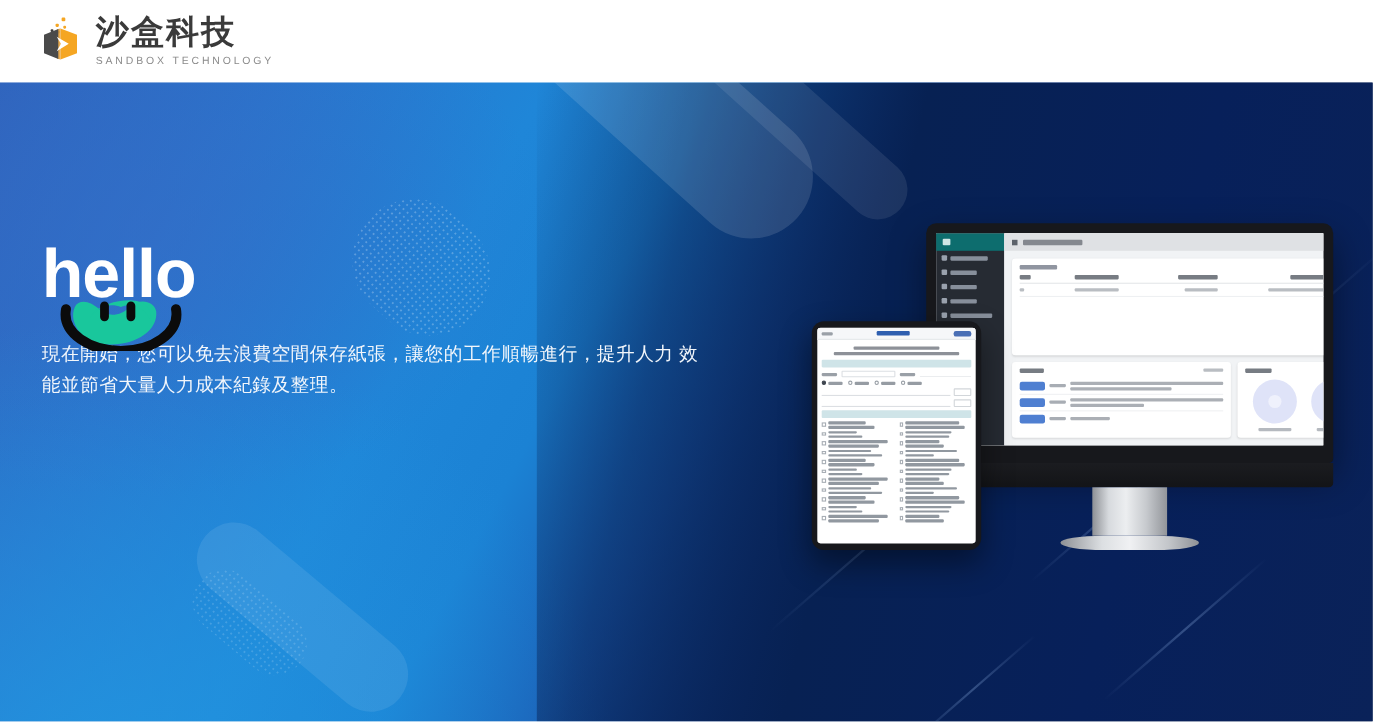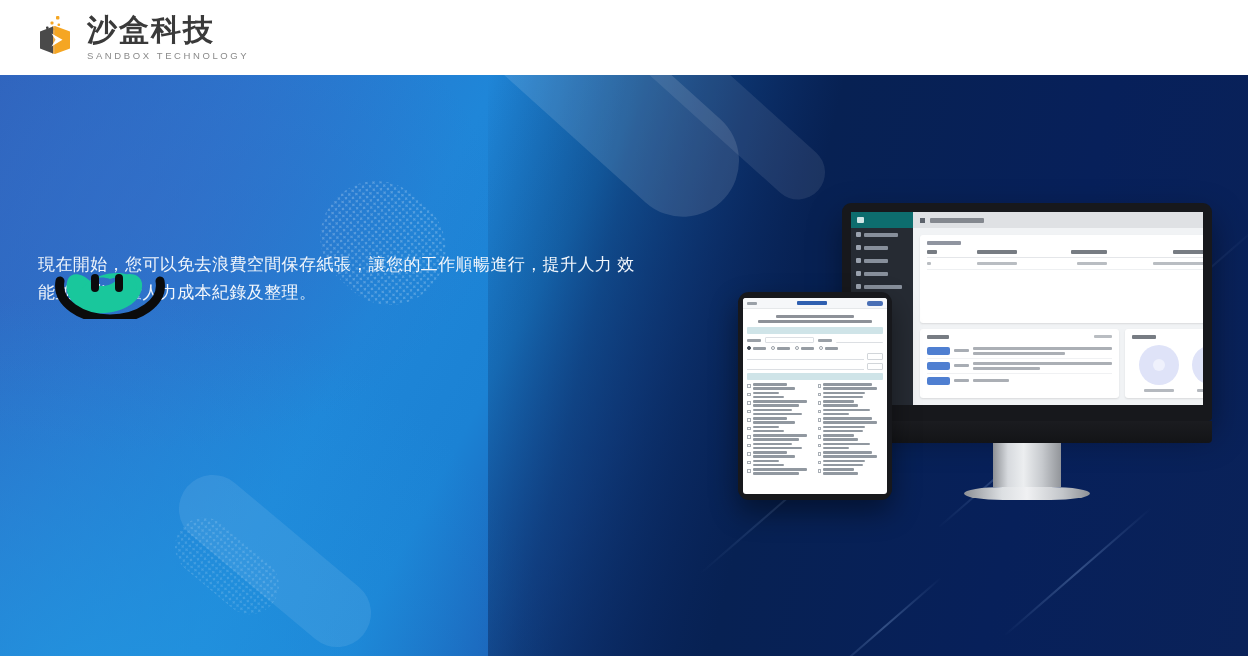--- a/index.html
+++ b/index.html
@@ -299,20 +299,21 @@
     <div class="dots" style="left:168px; top:462px; width:118px; height:58px; transform: rotate(40deg); opacity:.35;"></div>
 
     <div class="streak" style="left:938px; top:452px; width:210px; transform: rotate(-41deg);"></div>
     <div class="streak" style="left:700px; top:498px; width:330px; transform: rotate(-41deg);"></div>
     <div class="streak" style="left:1004px; top:560px; width:195px; transform: rotate(-41deg);"></div>
     <div class="streak" style="left:828px; top:600px; width:150px; transform: rotate(-41deg);"></div>
     <div class="streak" style="left:1086px; top:300px; width:230px; transform: rotate(-41deg); opacity:.55;"></div>
 
     <div class="hero-copy">
       <div class="headline">
+        <span class="hello">hello</span>
 
         <svg class="smiley" viewBox="0 0 116 52" aria-hidden="true">
           <path d="M16 12 C10 26, 22 44, 44 46 C70 48, 92 34, 90 16 C88 6, 74 4, 66 12 C58 20, 46 22, 38 14 C31 7, 20 4, 16 12 Z" fill="#19C79C"></path>
           <path d="M30 22 C34 12, 48 8, 58 12 C68 8, 82 14, 84 24 C88 16, 80 6, 66 6 C52 6, 40 10, 30 22 Z" fill="#19C79C"></path>
           <path d="M8 14 C4 36, 30 52, 58 52 C86 52, 112 36, 108 14" fill="none" stroke="#0b0b0b" stroke-width="9" stroke-linecap="round"></path>
           <rect x="39" y="7" width="8" height="18" rx="4" fill="#0b0b0b"></rect>
           <rect x="63" y="7" width="8" height="18" rx="4" fill="#0b0b0b"></rect>
         </svg>
       </div>
 

